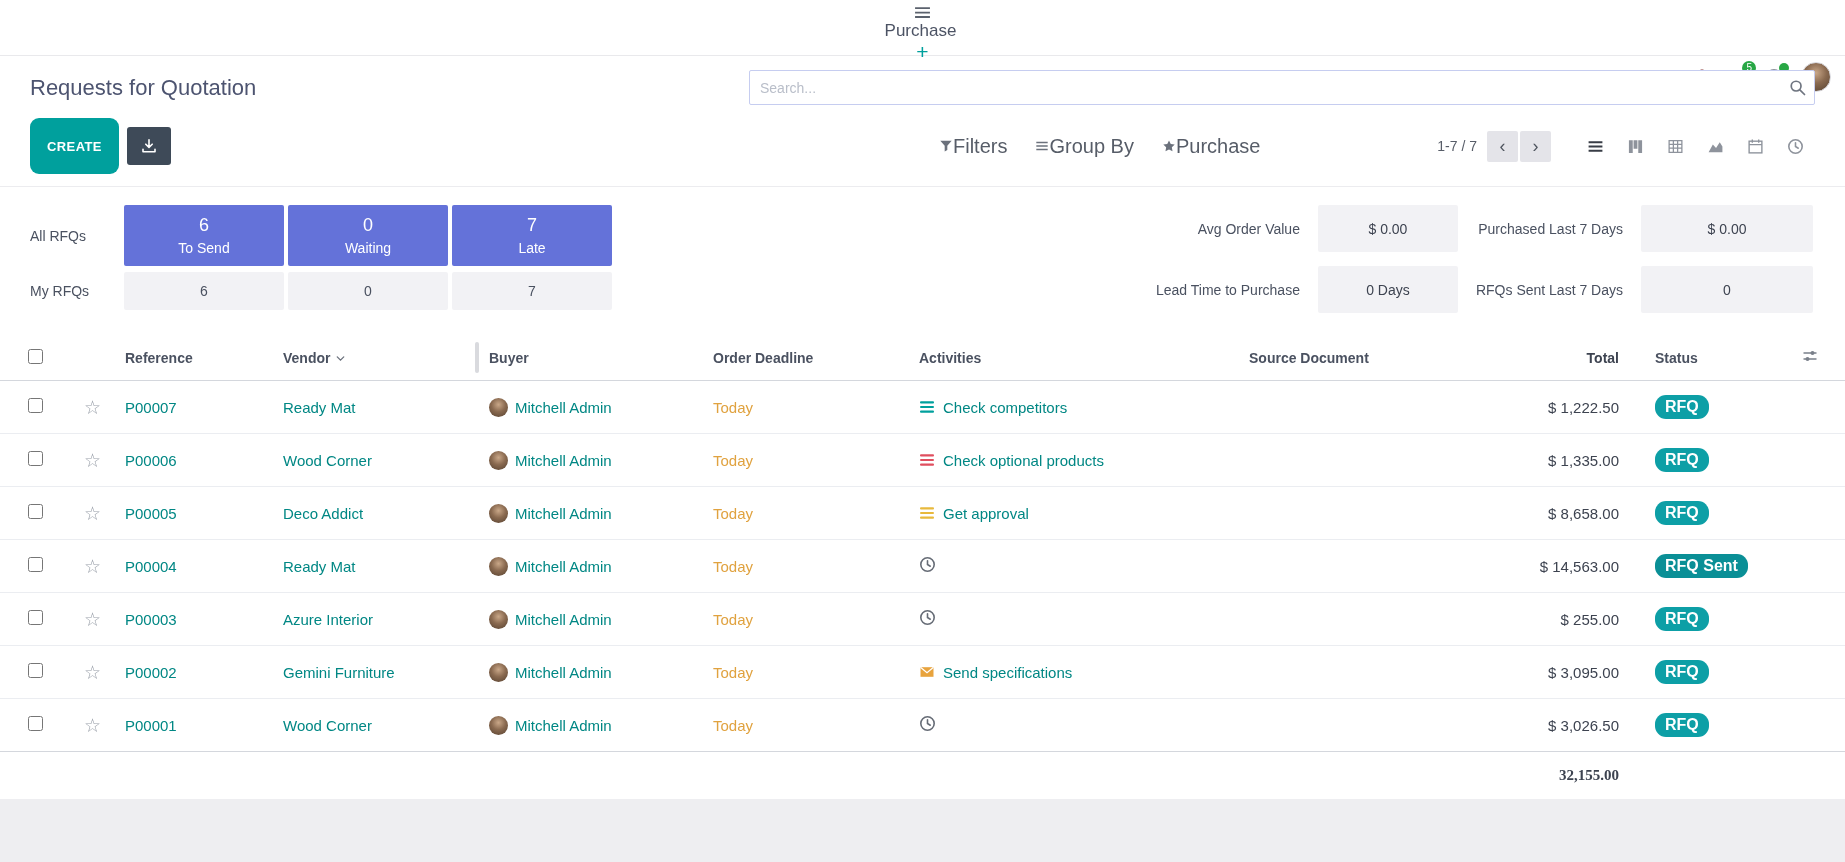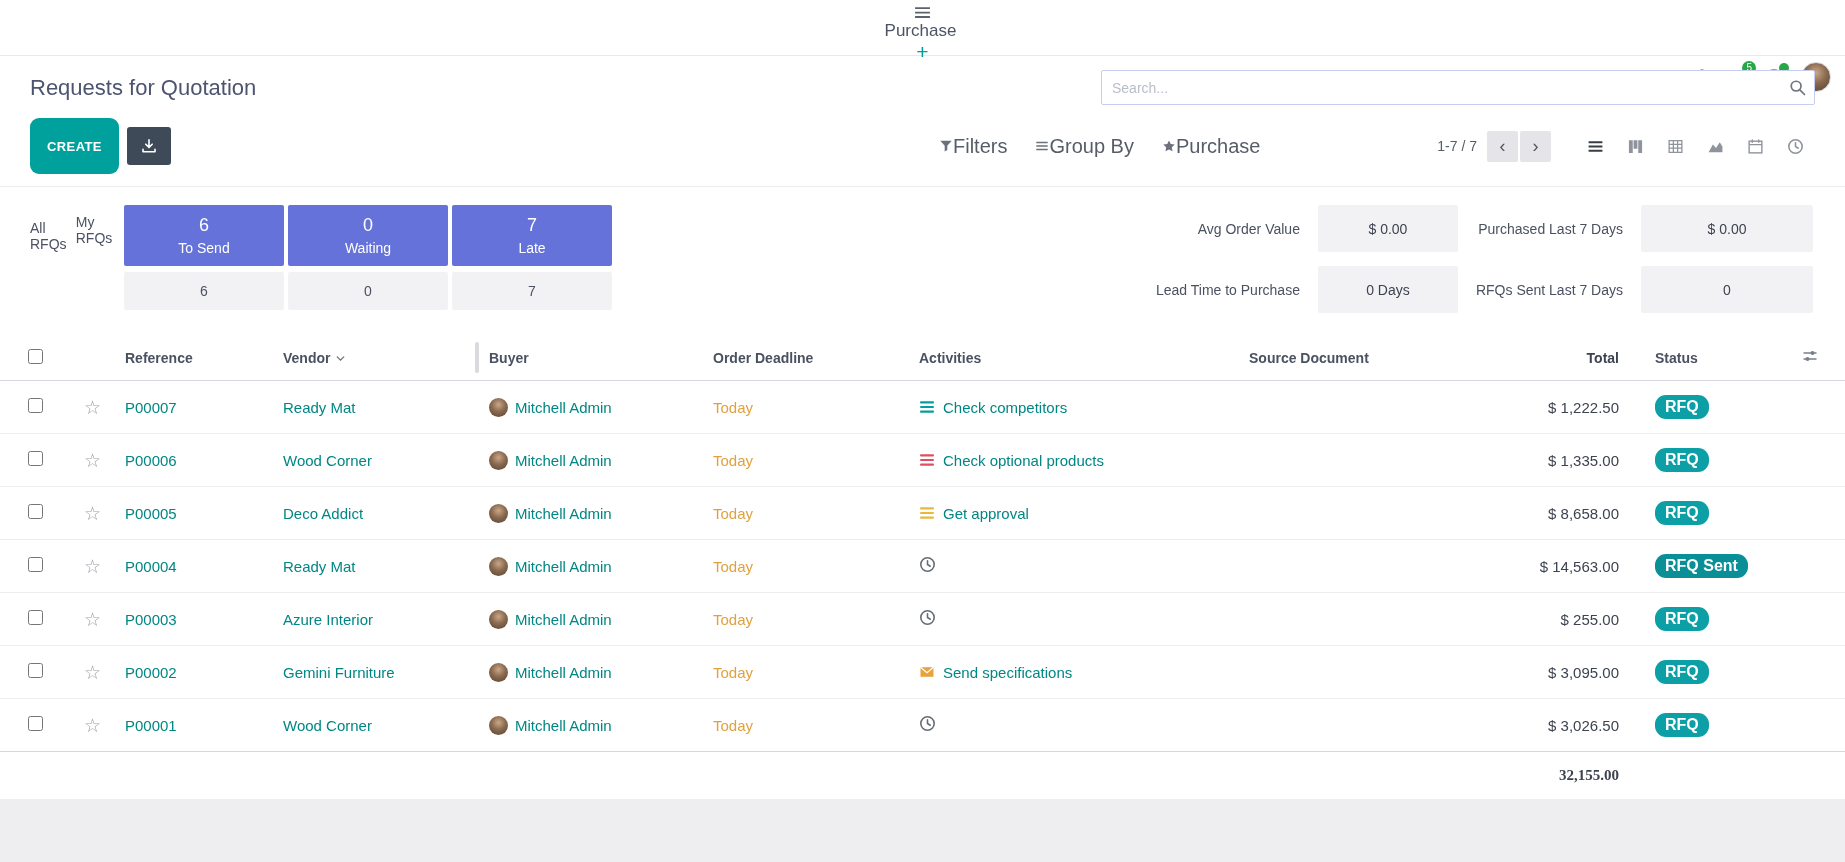--- a/index.html
+++ b/index.html
@@ -17,42 +17,42 @@
   .nav-badge { position:absolute; top:-7px; right:-9px; background:#28a745; color:#fff; font-size:10px; line-height:1; padding:2px 4px; border-radius:8px; min-width:8px; text-align:center; }
   .nav-dot { position:absolute; top:-5px; right:-6px; background:#28a745; width:10px; height:10px; border-radius:50%; }
   .avatar { width:30px; height:30px; border-radius:50%; background:radial-gradient(circle at 50% 35%, #c9a788 0%, #8a6a50 45%, #55402f 100%); border:1px solid #d9d9de; cursor:pointer; }
 
   .content { background:#fff; }
 
   
   .control { padding:14px 30px 12px; }
   .cp-row1 { display:flex; align-items:center; }
   .page-title { font-size:22px; font-weight:400; color:#4d5470; }
-  .search-box { margin-left:auto; width:714px; position:relative;text-decoration:underline; }
+  .search-box { margin-left:auto; width:1066px; position:relative;text-decoration:underline; }
   .search-box input { width:100%; height:35px; border:1px solid #c6cdf0; border-radius:2px; padding:0 34px 0 10px; font-size:14px; color:#555; font-family:"Liberation Sans",sans-serif; outline:none; }
   .search-box input::placeholder { color:#b9bec9; }
   .search-ic { position:absolute; right:9px; top:9px; width:17px; height:17px; color:#6f7580; cursor:pointer; }
   .cp-row2 { display:flex; align-items:center; margin-top:13px; }
   .btn-create { background:#00a09d; color:#fff; border:none; border-radius:9px; height:56px; padding:0 17px; font-size:13px; font-weight:700; letter-spacing:.4px; cursor:pointer; font-family:"Liberation Sans",sans-serif; }
   .btn-export { background:#3e4a58; color:#fff; border:none; border-radius:3px; height:38px; width:44px; margin-left:8px; display:flex; align-items:center; justify-content:center; cursor:pointer; }
   .search-tools { margin-left:auto; width:890px; display:flex; align-items:center; padding-left:14px; }
   .tool-btn { display:flex; align-items:center; gap:0; color:#575d68; font-size:20px; cursor:pointer; margin-right:28px; background:none; border:none; font-family:"Liberation Sans",sans-serif; }
   .tool-btn .ic { width:14px; height:14px; color:#6b717c; }
   .pager { margin-left:auto; display:flex; align-items:center; gap:10px; }
   .pager-text { color:#575d68; font-size:14px; }
   .pager-btns { display:flex; gap:2px; }
   .pager-btn { width:31px; height:31px; background:#e4e4e9; border:none; border-radius:2px; color:#4f555f; font-size:18px; line-height:1; cursor:pointer; }
   .views { display:flex; margin-left:24px; }
   .view-btn { width:40px; height:31px; display:flex; align-items:center; justify-content:center; color:#8e939c; cursor:pointer; background:none; border:none; }
   .view-btn.active { color:#383d46; }
   .view-btn .ic { width:17px; height:17px; }
 
   
   .dashboard { display:flex; align-items:flex-start; padding:18px 30px 22px; border-top:1px solid #ececef; }
-  .dash-labels { width:94px; display:flex; flex-direction:row; }
+  .dash-labels { width:94px; display:flex; flex-direction:column; }
   .dash-labels .lab { font-size:14px; color:#4a5160; display:flex; align-items:center; }
   .dash-labels .lab.l1 { height:61px; }
   .dash-labels .lab.l2 { height:38px; margin-top:6px; }
   .dash-cols { display:flex; gap:4px; }
   .dash-col { width:160px; display:flex; flex-direction:column; }
   .btn-blue { height:61px; background:#6472d9; color:#fff; border:none; border-radius:2px; display:flex; flex-direction:column; align-items:center; justify-content:center; cursor:pointer; font-family:"Liberation Sans",sans-serif; }
   .btn-blue .num { font-size:18px; }
   .btn-blue .lbl { font-size:14px; margin-top:4px; }
   .btn-gray { height:38px; margin-top:6px; background:#f2f2f5; border:none; border-radius:2px; font-size:14px; color:#4a5160; cursor:pointer; font-family:"Liberation Sans",sans-serif; }
   .dash-stats { margin-left:auto; display:grid; grid-template-columns:auto 140px auto 172px; column-gap:18px; row-gap:14px; align-items:center; margin-right:2px; }

